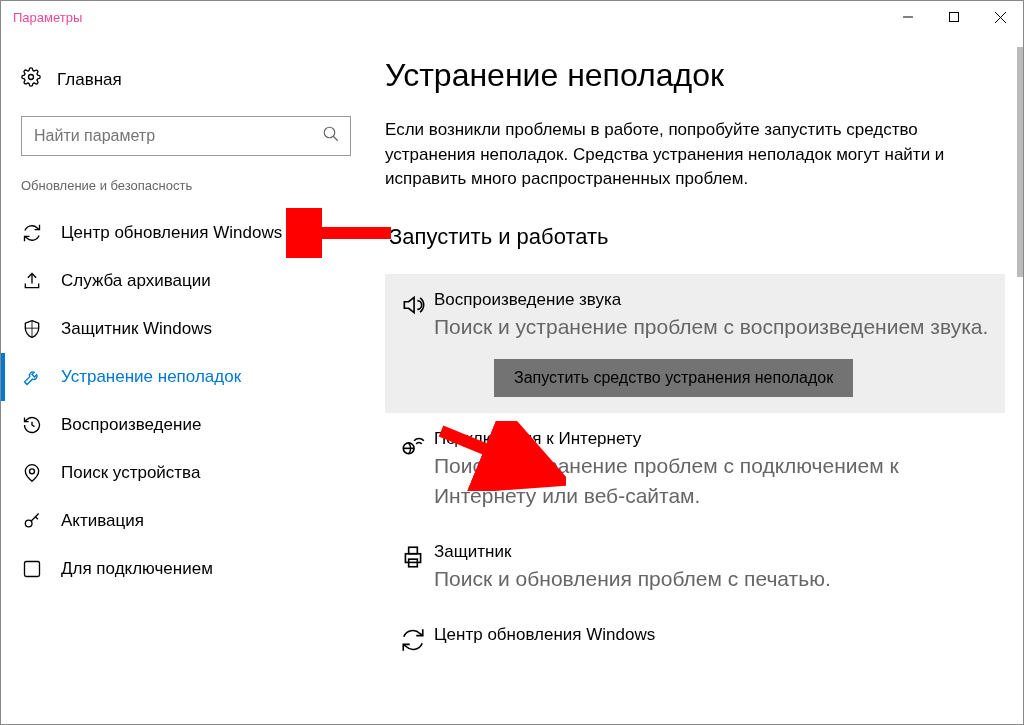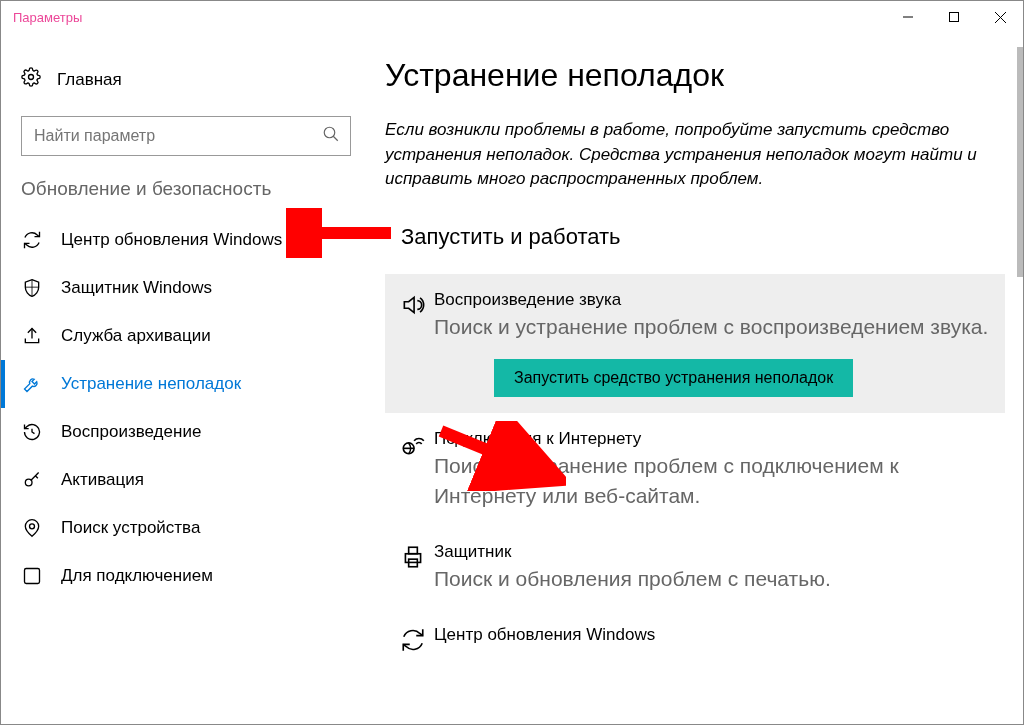--- a/index.html
+++ b/index.html
@@ -8,35 +8,35 @@
   .titlebar { height: 32px; display: flex; align-items: center; padding-left: 12px; font-size: 13px; color: #ec4899; }
   .titlebar-controls { margin-left: auto; display: flex; }
   .tb-btn { width: 46px; height: 32px; display: flex; align-items: center; justify-content: center; }
   .tb-btn svg { display: block; }
   .body { display: flex; height: calc(100% - 32px); }
   .sidebar { width: 370px; padding: 24px 0 0 0; position: relative; }
   .home-row { display: flex; align-items: center; padding: 10px 20px 10px 20px; font-size: 17px; cursor: default; }
   .home-row .icon { margin-right: 16px; }
   .searchbox { margin: 14px 20px 22px 20px; width: 330px; height: 40px; border: 1px solid #999; display: flex; align-items: center; padding: 0 10px; }
   .searchbox input { flex: 1; border: none; outline: none; font-size: 16px; color: #6d28d9; background: transparent; }
-  .section-header { color: #666; font-size: 19px; padding: 0 20px 16px 20px; }
+  .section-header { color: #666; font-size: 13px; padding: 0 20px 16px 20px; }
   .nav-item { display: flex; align-items: center; padding: 14px 20px 14px 20px; font-size: 17px; cursor: default; }
   .nav-item .icon { width: 22px; margin-right: 18px; display: flex; align-items: center; justify-content: center; }
   .nav-item.active { color: #0078d7; border-left: 4px solid #0078d7; padding-left: 16px; }
   .content { flex: 1; padding: 24px 18px 0 14px; position: relative; overflow: hidden; }
   .content h1 { font-weight: 400; font-size: 32px; margin: 0 0 24px 0; }
-  .content .intro { font-size: 17px; line-height: 1.45; margin-bottom: 32px; font-style: italic; }
-  .content h2 { font-weight: 400; font-size: 22px; margin: 0 0 24px 16px; }
+  .content .intro { font-size: 17px; line-height: 1.45; margin-bottom: 32px; }
+  .content h2 { font-weight: 400; font-size: 22px; margin: 0 0 24px 4px; }
   .ts-item { display: flex; padding: 16px 7px; justify-content: center; }
   .ts-item.selected { background: #eee; }
   .ts-item .ts-icon { width: 42px; display: flex; justify-content: center; padding-top: 2px; }
   .ts-item .ts-text { flex: 1; }
   .ts-item .ts-title { font-size: 17px; }
   .ts-item .ts-desc { font-size: 21px; color: #666; line-height: 1.4; margin-top: 2px; }
-  .run-btn { display: inline-block; margin-top: 18px; margin-left: 60px; background: #14b8a6; border: none; padding: 10px 20px; font-size: 16px; cursor: default; }
+  .run-btn { display: inline-block; margin-top: 18px; margin-left: 60px; background: #737373; border: none; padding: 10px 20px; font-size: 16px; cursor: default; }
   .scroll-track { position: absolute; right: 0; top: 46px; width: 6px; height: 230px; background: #bbb; }
   .arrow { position: absolute; pointer-events: none; }
 </style>
 </head>
 <body>
 
 <div class="window">
 
   <div class="titlebar">
     <span>Параметры</span>
@@ -92,40 +92,40 @@
               <path d="M3 22 v-6 h6"></path>
               <path d="M3.5 9a9 9 0 0 1 14.8-3L21 8"></path>
               <path d="M20.5 15a9 9 0 0 1-14.8 3L3 16"></path>
             </svg>
         </span>
         <span>Центр обновления Windows</span>
       </div>
 
       <div class="nav-item">
         <span class="icon">
+          <svg width="20" height="20" viewBox="0 0 24 24" fill="none" stroke="#000" stroke-width="1.6">
+              <path d="M12 3 v12"></path>
+              <path d="M7 8 l5 -5 l5 5"></path>
+              <path d="M4 15 v5 h16 v-5"></path>
+            </svg>
+        </span>
+        <span>Служба архивации</span>
+      </div>
+
+      <div class="nav-item">
+        <span class="icon">
           <svg width="20" height="20" viewBox="0 0 24 24" fill="#000">
               <path d="M12 2 L20 5 V11 C20 16 16.5 20.5 12 22 C7.5 20.5 4 16 4 11 V5 Z" fill="none" stroke="#000" stroke-width="1.6"></path>
               <path d="M12 2 L12 22" stroke="#000" stroke-width="1"></path>
               <path d="M4 11 H20" stroke="#000" stroke-width="1"></path>
             </svg>
         </span>
         <span>Защитник Windows</span>
       </div>
 
-      <div class="nav-item">
-        <span class="icon">
-          <svg width="20" height="20" viewBox="0 0 24 24" fill="none" stroke="#000" stroke-width="1.6">
-              <path d="M12 3 v12"></path>
-              <path d="M7 8 l5 -5 l5 5"></path>
-              <path d="M4 15 v5 h16 v-5"></path>
-            </svg>
-        </span>
-        <span>Служба архивации</span>
-      </div>
-
       <div class="nav-item active">
         <span class="icon">
           <svg width="20" height="20" viewBox="0 0 24 24" fill="none" stroke="#0078d7" stroke-width="1.6">
               <path d="M14.7 6.3a4 4 0 0 0-5.3 5.3L3 18l3 3 6.4-6.4a4 4 0 0 0 5.3-5.3L15 12l-3-3z"></path>
             </svg>
         </span>
         <span>Устранение неполадок</span>
       </div>
 
       <div class="nav-item">
@@ -135,36 +135,36 @@
               <path d="M3 3v5h5"></path>
               <path d="M12 8v4l3 2"></path>
             </svg>
         </span>
         <span>Воспроизведение</span>
       </div>
 
       <div class="nav-item">
         <span class="icon">
           <svg width="20" height="20" viewBox="0 0 24 24" fill="none" stroke="#000" stroke-width="1.6">
+              <circle cx="12" cy="10" r="3"></circle>
+              <path d="M12 2a8 8 0 0 0-8 8c0 5.3 8 12 8 12s8-6.7 8-12a8 8 0 0 0-8-8z"></path>
+            </svg>
+        </span>
+        <span>Поиск устройства</span>
+      </div>
+
+      <div class="nav-item">
+        <span class="icon">
+          <svg width="20" height="20" viewBox="0 0 24 24" fill="none" stroke="#000" stroke-width="1.6">
               <circle cx="8" cy="15" r="4"></circle>
               <path d="M10.5 12.5 L20 3"></path>
               <path d="M16 7 l3 3"></path>
             </svg>
         </span>
         <span>Активация</span>
-      </div>
-
-      <div class="nav-item">
-        <span class="icon">
-          <svg width="20" height="20" viewBox="0 0 24 24" fill="none" stroke="#000" stroke-width="1.6">
-              <circle cx="12" cy="10" r="3"></circle>
-              <path d="M12 2a8 8 0 0 0-8 8c0 5.3 8 12 8 12s8-6.7 8-12a8 8 0 0 0-8-8z"></path>
-            </svg>
-        </span>
-        <span>Поиск устройства</span>
       </div>
 
       <div class="nav-item" style="padding-bottom:0">
         <span class="icon">
           <svg width="20" height="20" viewBox="0 0 24 24" fill="none" stroke="#000" stroke-width="1.6">
               <rect x="3" y="3" width="18" height="18" rx="2"></rect>
             </svg>
         </span>
         <span>Для подключением</span>
       </div>

